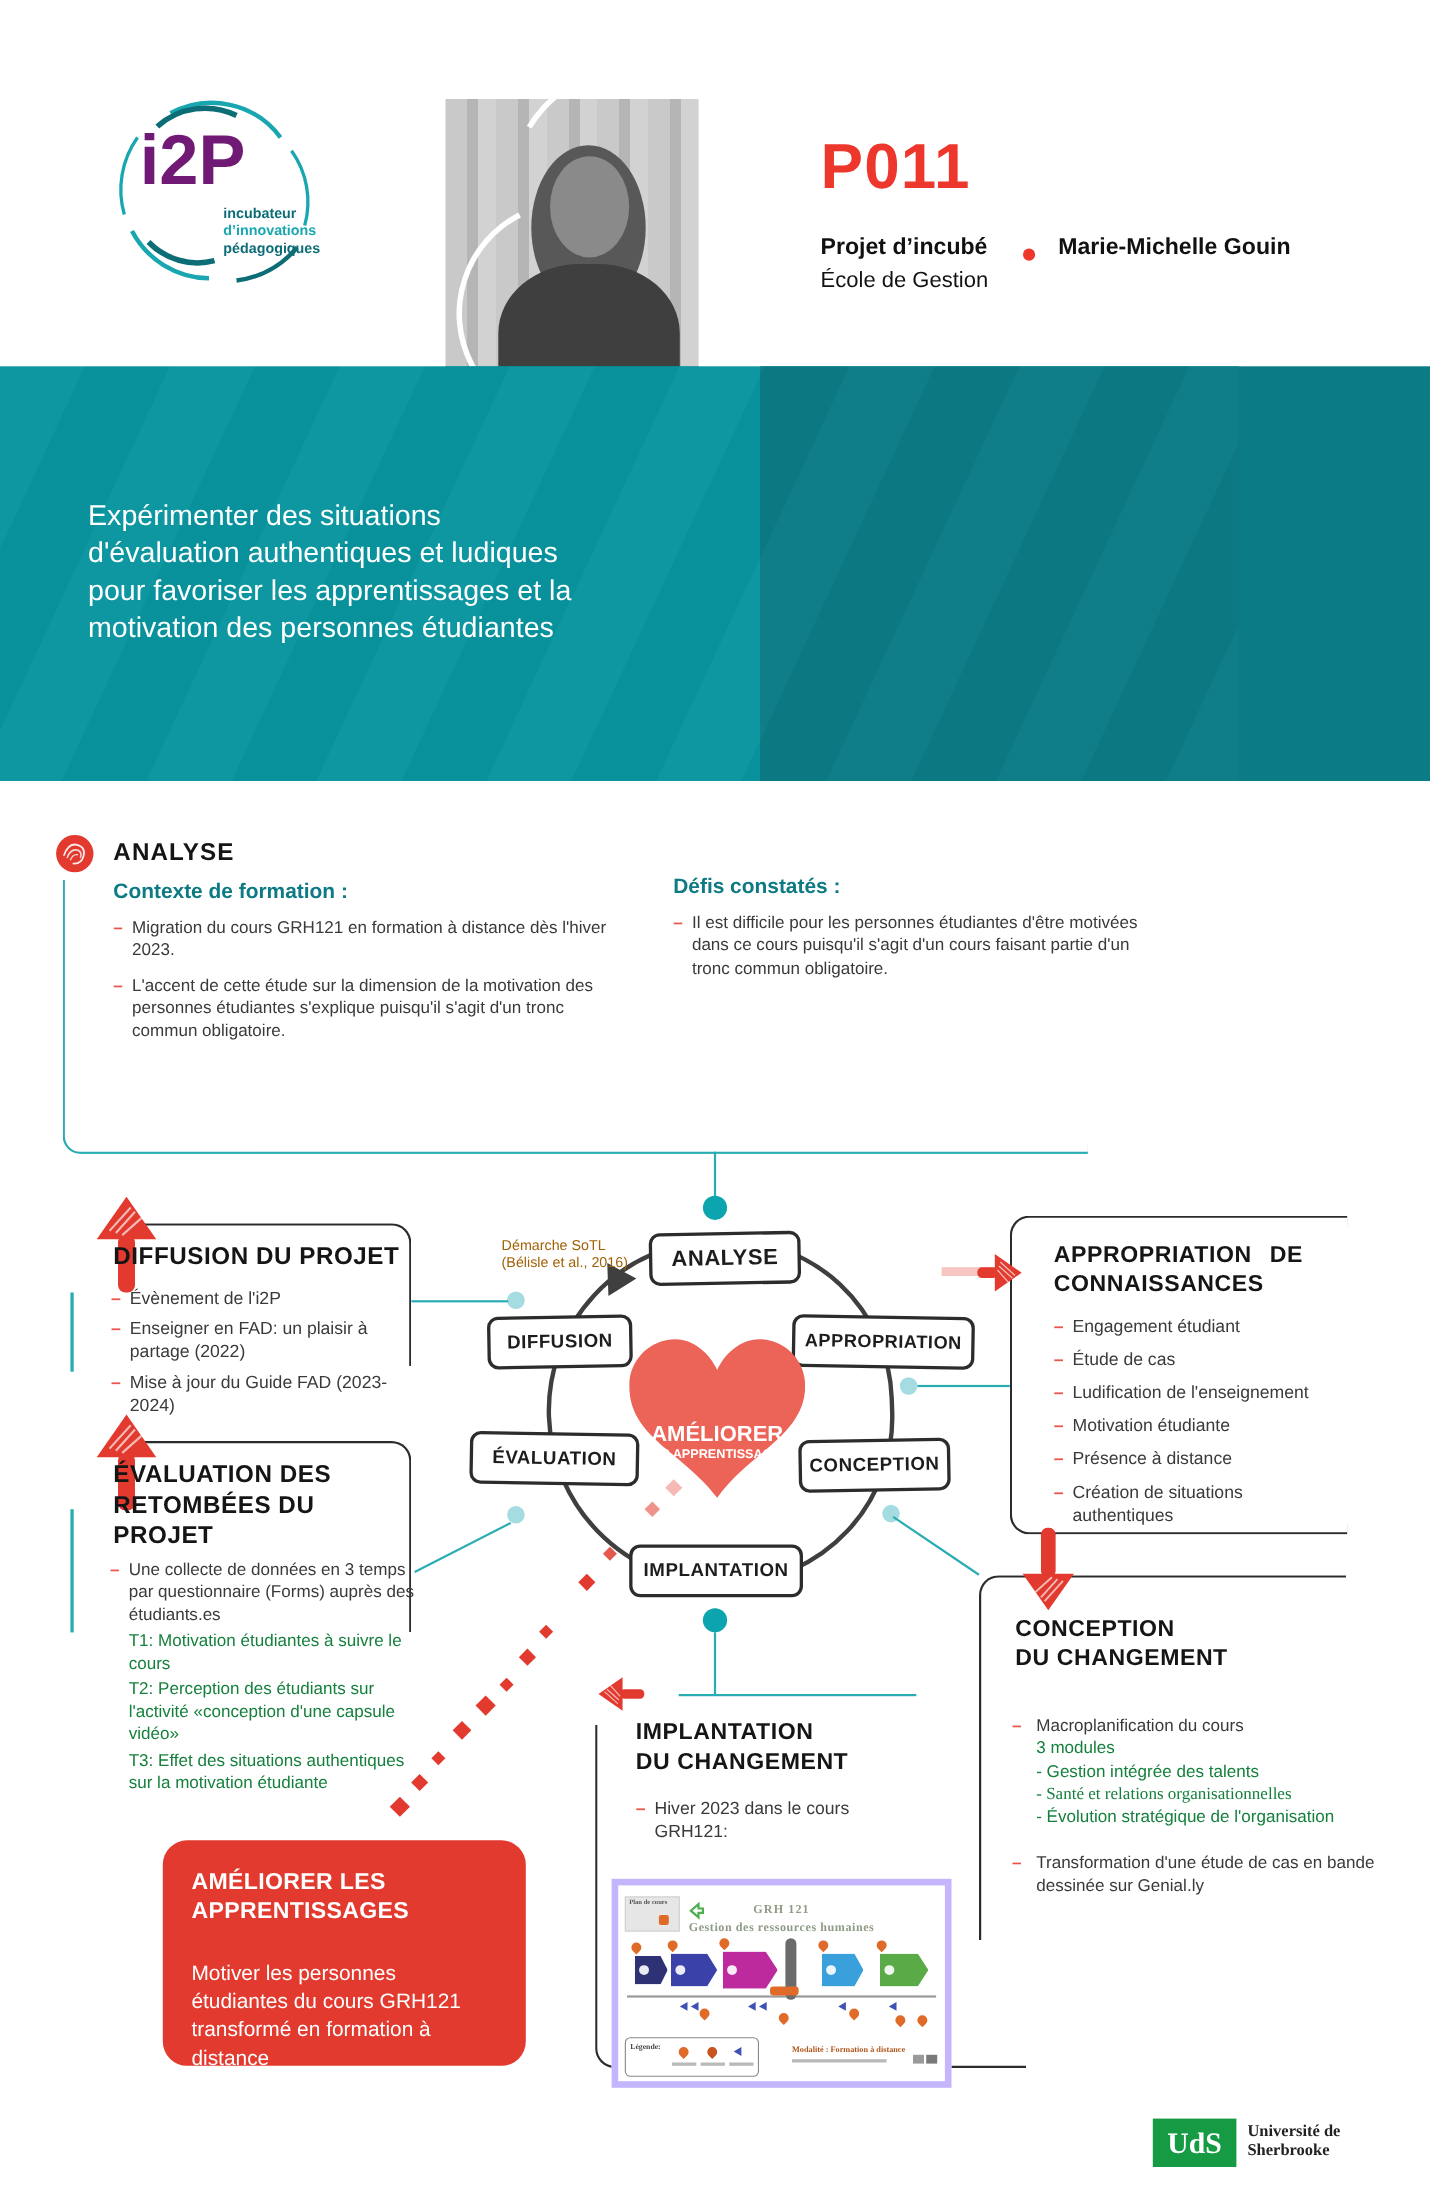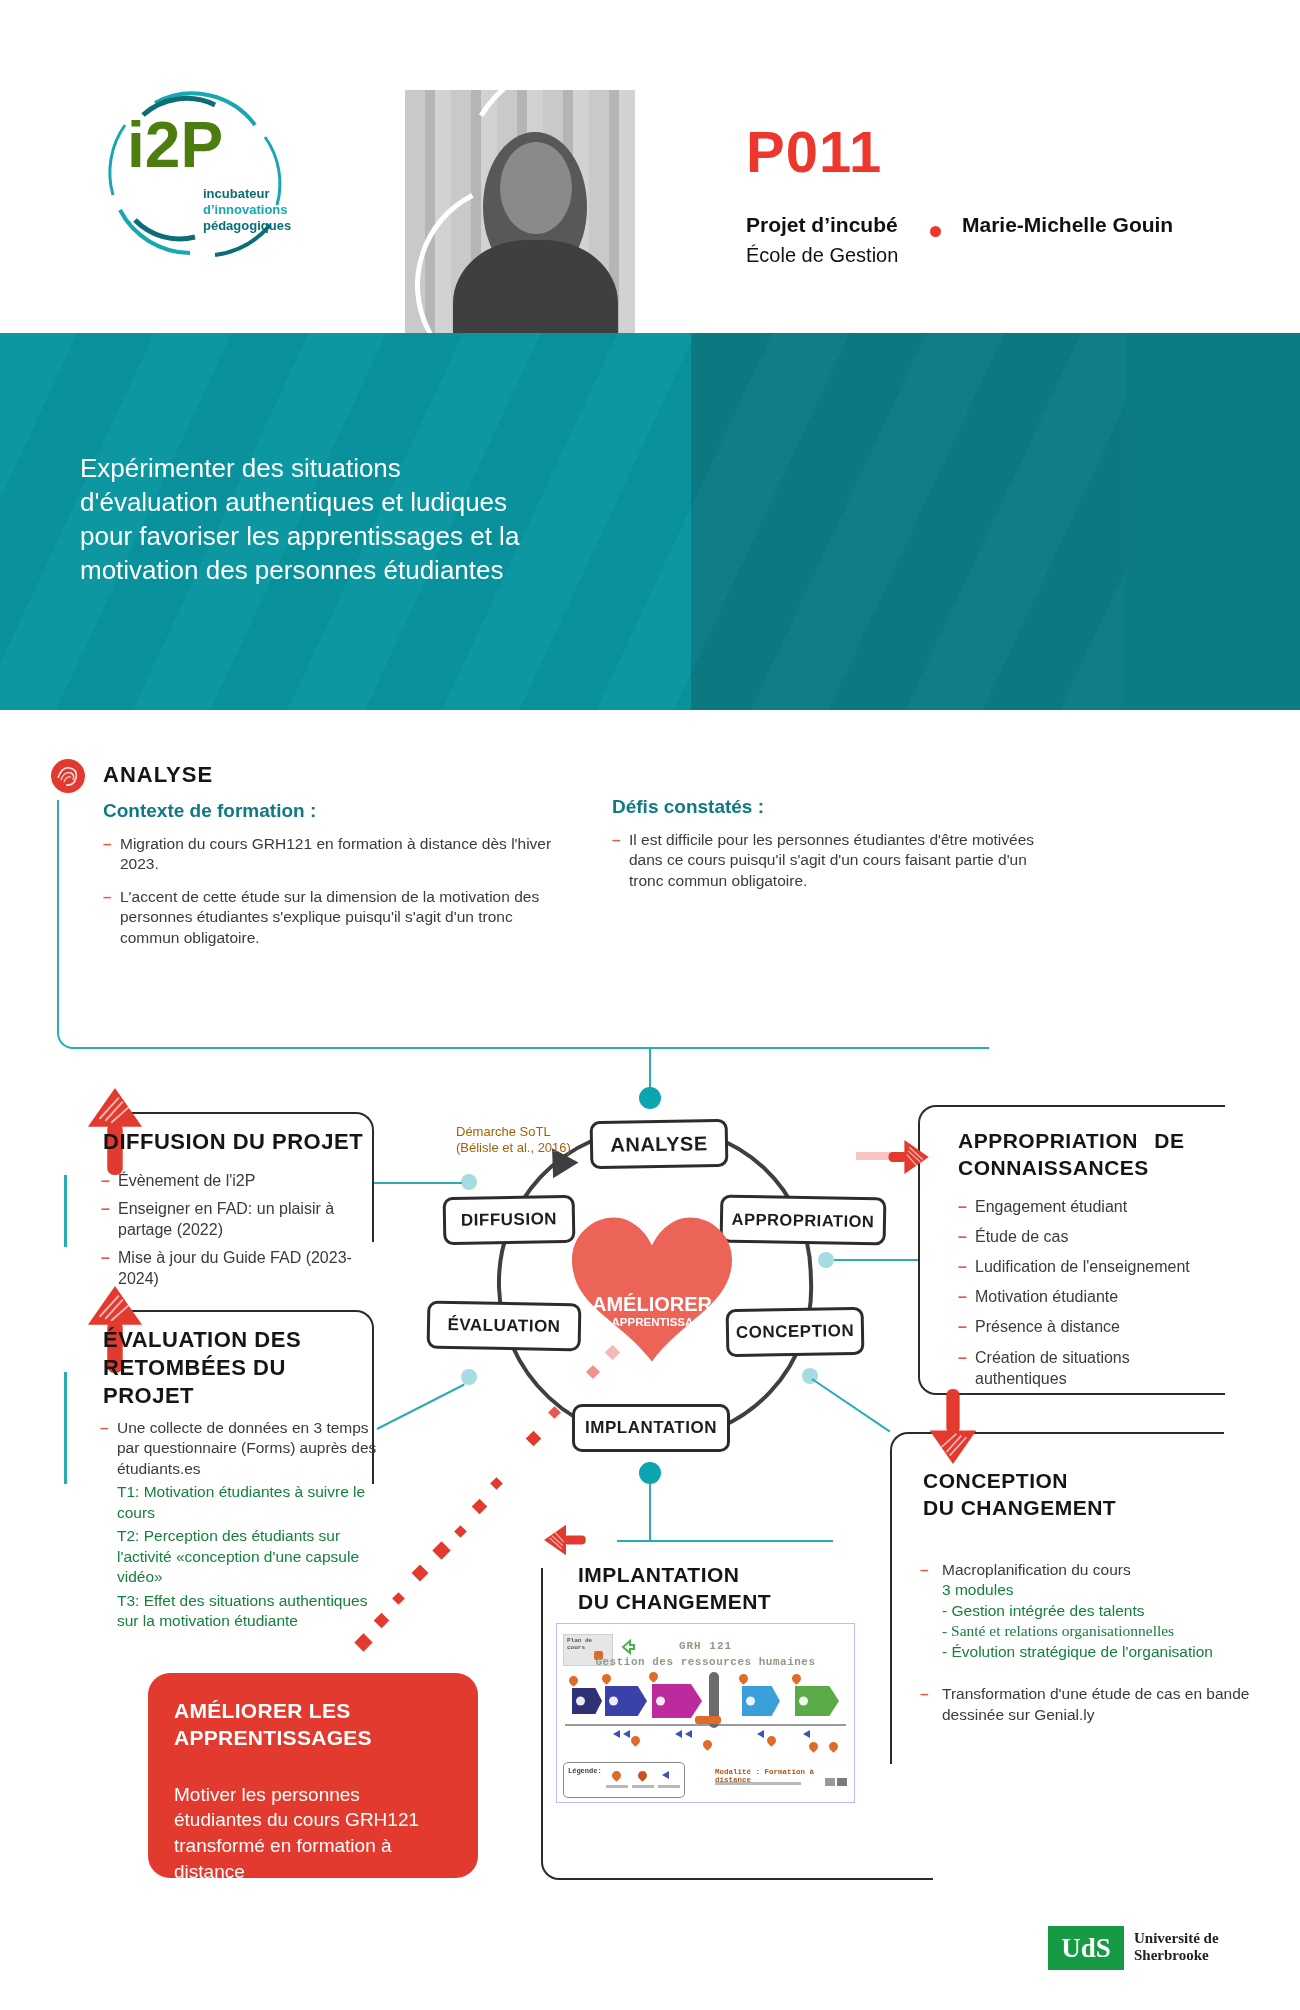--- a/index.html
+++ b/index.html
@@ -2,21 +2,21 @@
 <html><head>
 <meta charset="utf-8">
 <style>
   html,body{margin:0;padding:0;background:#ffffff;}
   #page{position:relative;width:1300px;height:2010px;background:#ffffff;overflow:hidden;
         font-family:"Liberation Sans","DejaVu Sans",sans-serif;color:#2b2b2b;}
   .abs{position:absolute;}
 
   
   .logo-wrap{left:95px;top:85px;width:215px;height:175px;}
-  .logo-i{font-weight:bold;color:#4d7c0f;font-size:64px;line-height:1;}
+  .logo-i{font-weight:bold;color:#701a75;font-size:64px;line-height:1;}
   .logo-sub{font-size:13px;font-weight:bold;line-height:1.15;}
   .photo{left:405px;top:90px;width:230px;height:278px;overflow:hidden;
          background:repeating-linear-gradient(90deg,#c9c9c9 0 20px,#b5b5b5 20px 30px,#d2d2d2 30px 46px);}
   .ph-hair{position:absolute;left:78px;top:42px;width:104px;height:150px;border-radius:50%;background:#585858;}
   .ph-head{position:absolute;left:95px;top:52px;width:72px;height:92px;border-radius:50%;background:#8a8a8a;}
   .ph-body{position:absolute;left:48px;top:150px;width:165px;height:140px;border-radius:45% 45% 0 0;background:#3f3f3f;}
   .ph-arc1{position:absolute;left:10px;top:92px;width:196px;height:196px;border-radius:50%;
            border:5px solid transparent;border-left-color:#fff;border-bottom-color:#fff;transform:rotate(18deg);}
   .ph-arc2{position:absolute;left:58px;top:-30px;width:214px;height:214px;border-radius:50%;
            border:5px solid transparent;border-top-color:#fff;border-right-color:#fff;transform:rotate(-14deg);}
@@ -61,21 +61,21 @@
 
   
   .diamond{background:#e23a2e;transform:rotate(45deg);}
 
   
   .goal{left:148px;top:1673px;width:330px;height:205px;background:#e23a2e;border-radius:22px;color:#fff;padding:24px 26px;box-sizing:border-box;}
   .goal h3{margin:0;font-size:21px;line-height:1.3;letter-spacing:.3px;}
   .goal p{margin:30px 0 0 0;font-size:19px;line-height:1.35;}
 
   
-  .shot{left:556px;top:1623px;width:297px;height:178px;background:#fff;border:1px solid #c4b5fd;font-family:Liberation Mono, monospace;}
+  .shot{left:556px;top:1708px;width:297px;height:178px;background:#fff;border:6px solid #c4b5fd;font-family:Liberation Serif, serif;}
   .tl-line{position:absolute;left:8px;top:100px;width:281px;height:2px;background:#9a9a9a;}
   .tl-block{position:absolute;clip-path:polygon(0 0,78% 0,100% 50%,78% 100%,0 100%);}
   .wdot{position:absolute;left:4px;top:50%;transform:translateY(-50%);width:9px;height:9px;border-radius:50%;background:#fff;opacity:.9;}
   .pin{position:absolute;width:9px;height:9px;border-radius:50% 50% 50% 0;background:#e06a28;transform:rotate(-45deg);}
   .spk{position:absolute;width:0;height:0;border-top:4px solid transparent;border-bottom:4px solid transparent;border-right:7px solid #3f51b5;}
   .gbar{position:absolute;background:#b9b9b9;height:3px;}
 
   
   .uds-box{left:1048px;top:1926px;width:76px;height:44px;background:#169a44;display:flex;align-items:center;justify-content:center;}
   .uds-txt{font-family:"Liberation Serif","DejaVu Serif",serif;font-weight:bold;color:#fff;font-size:27px;}

